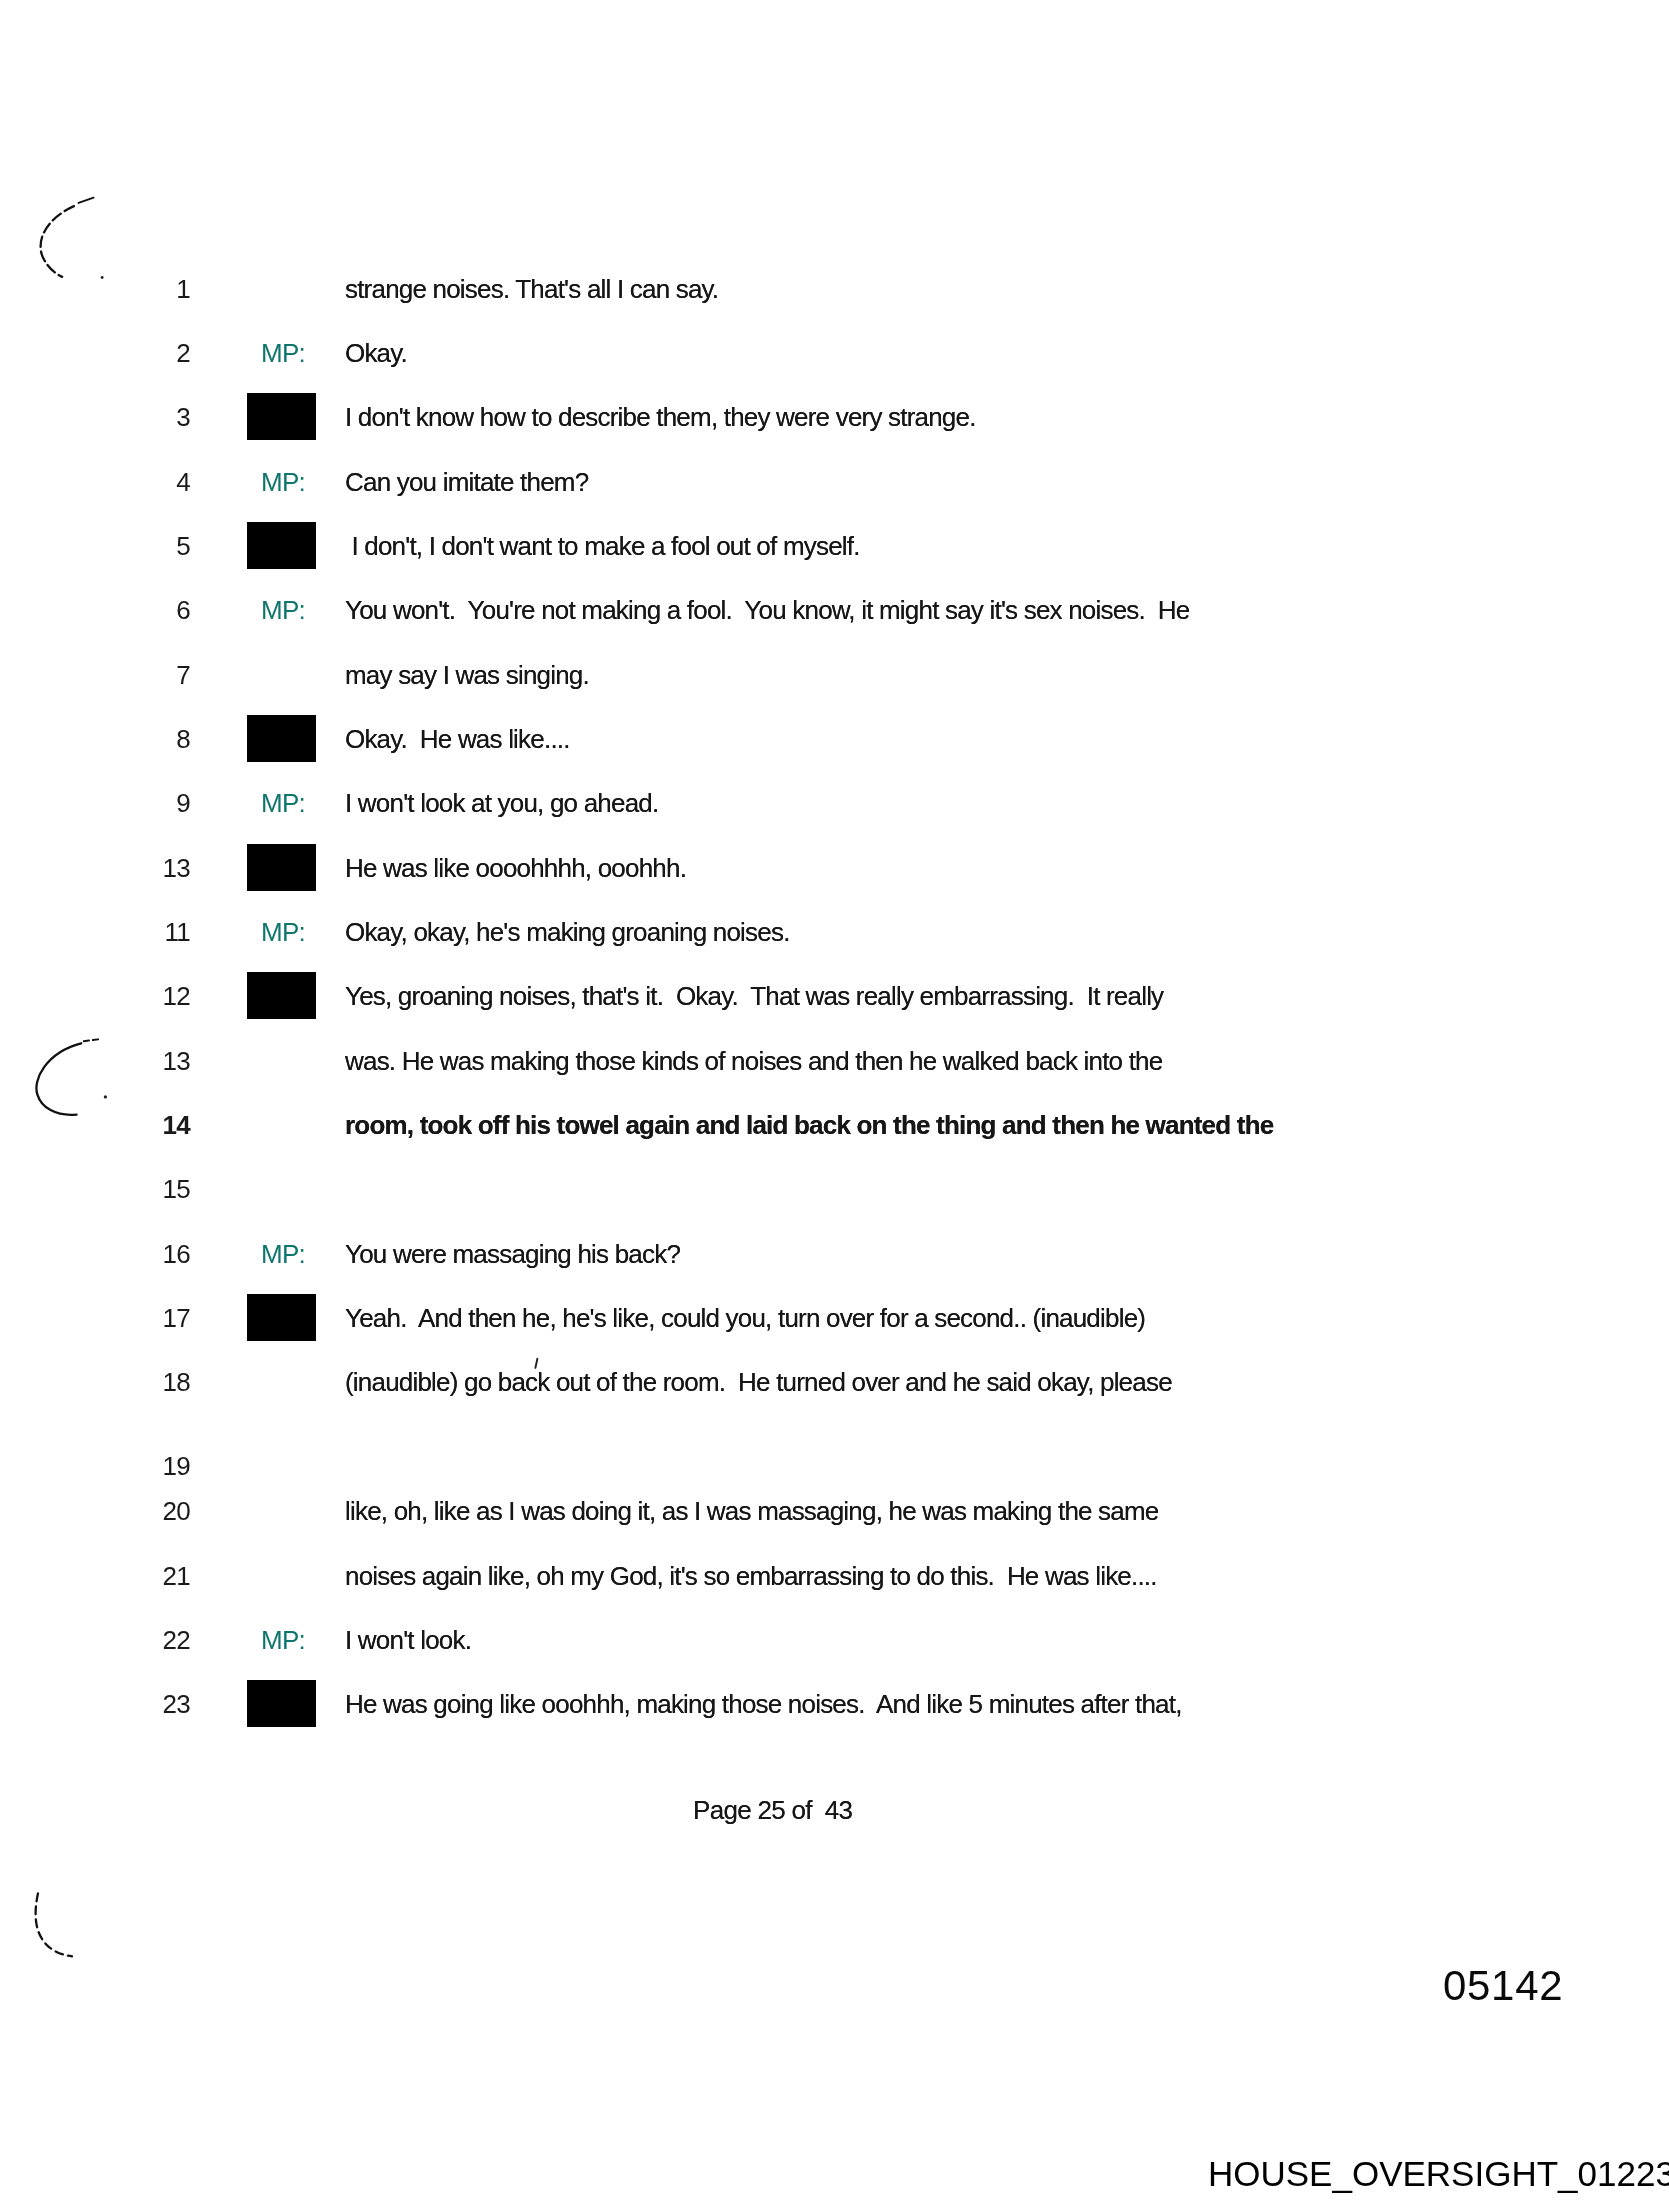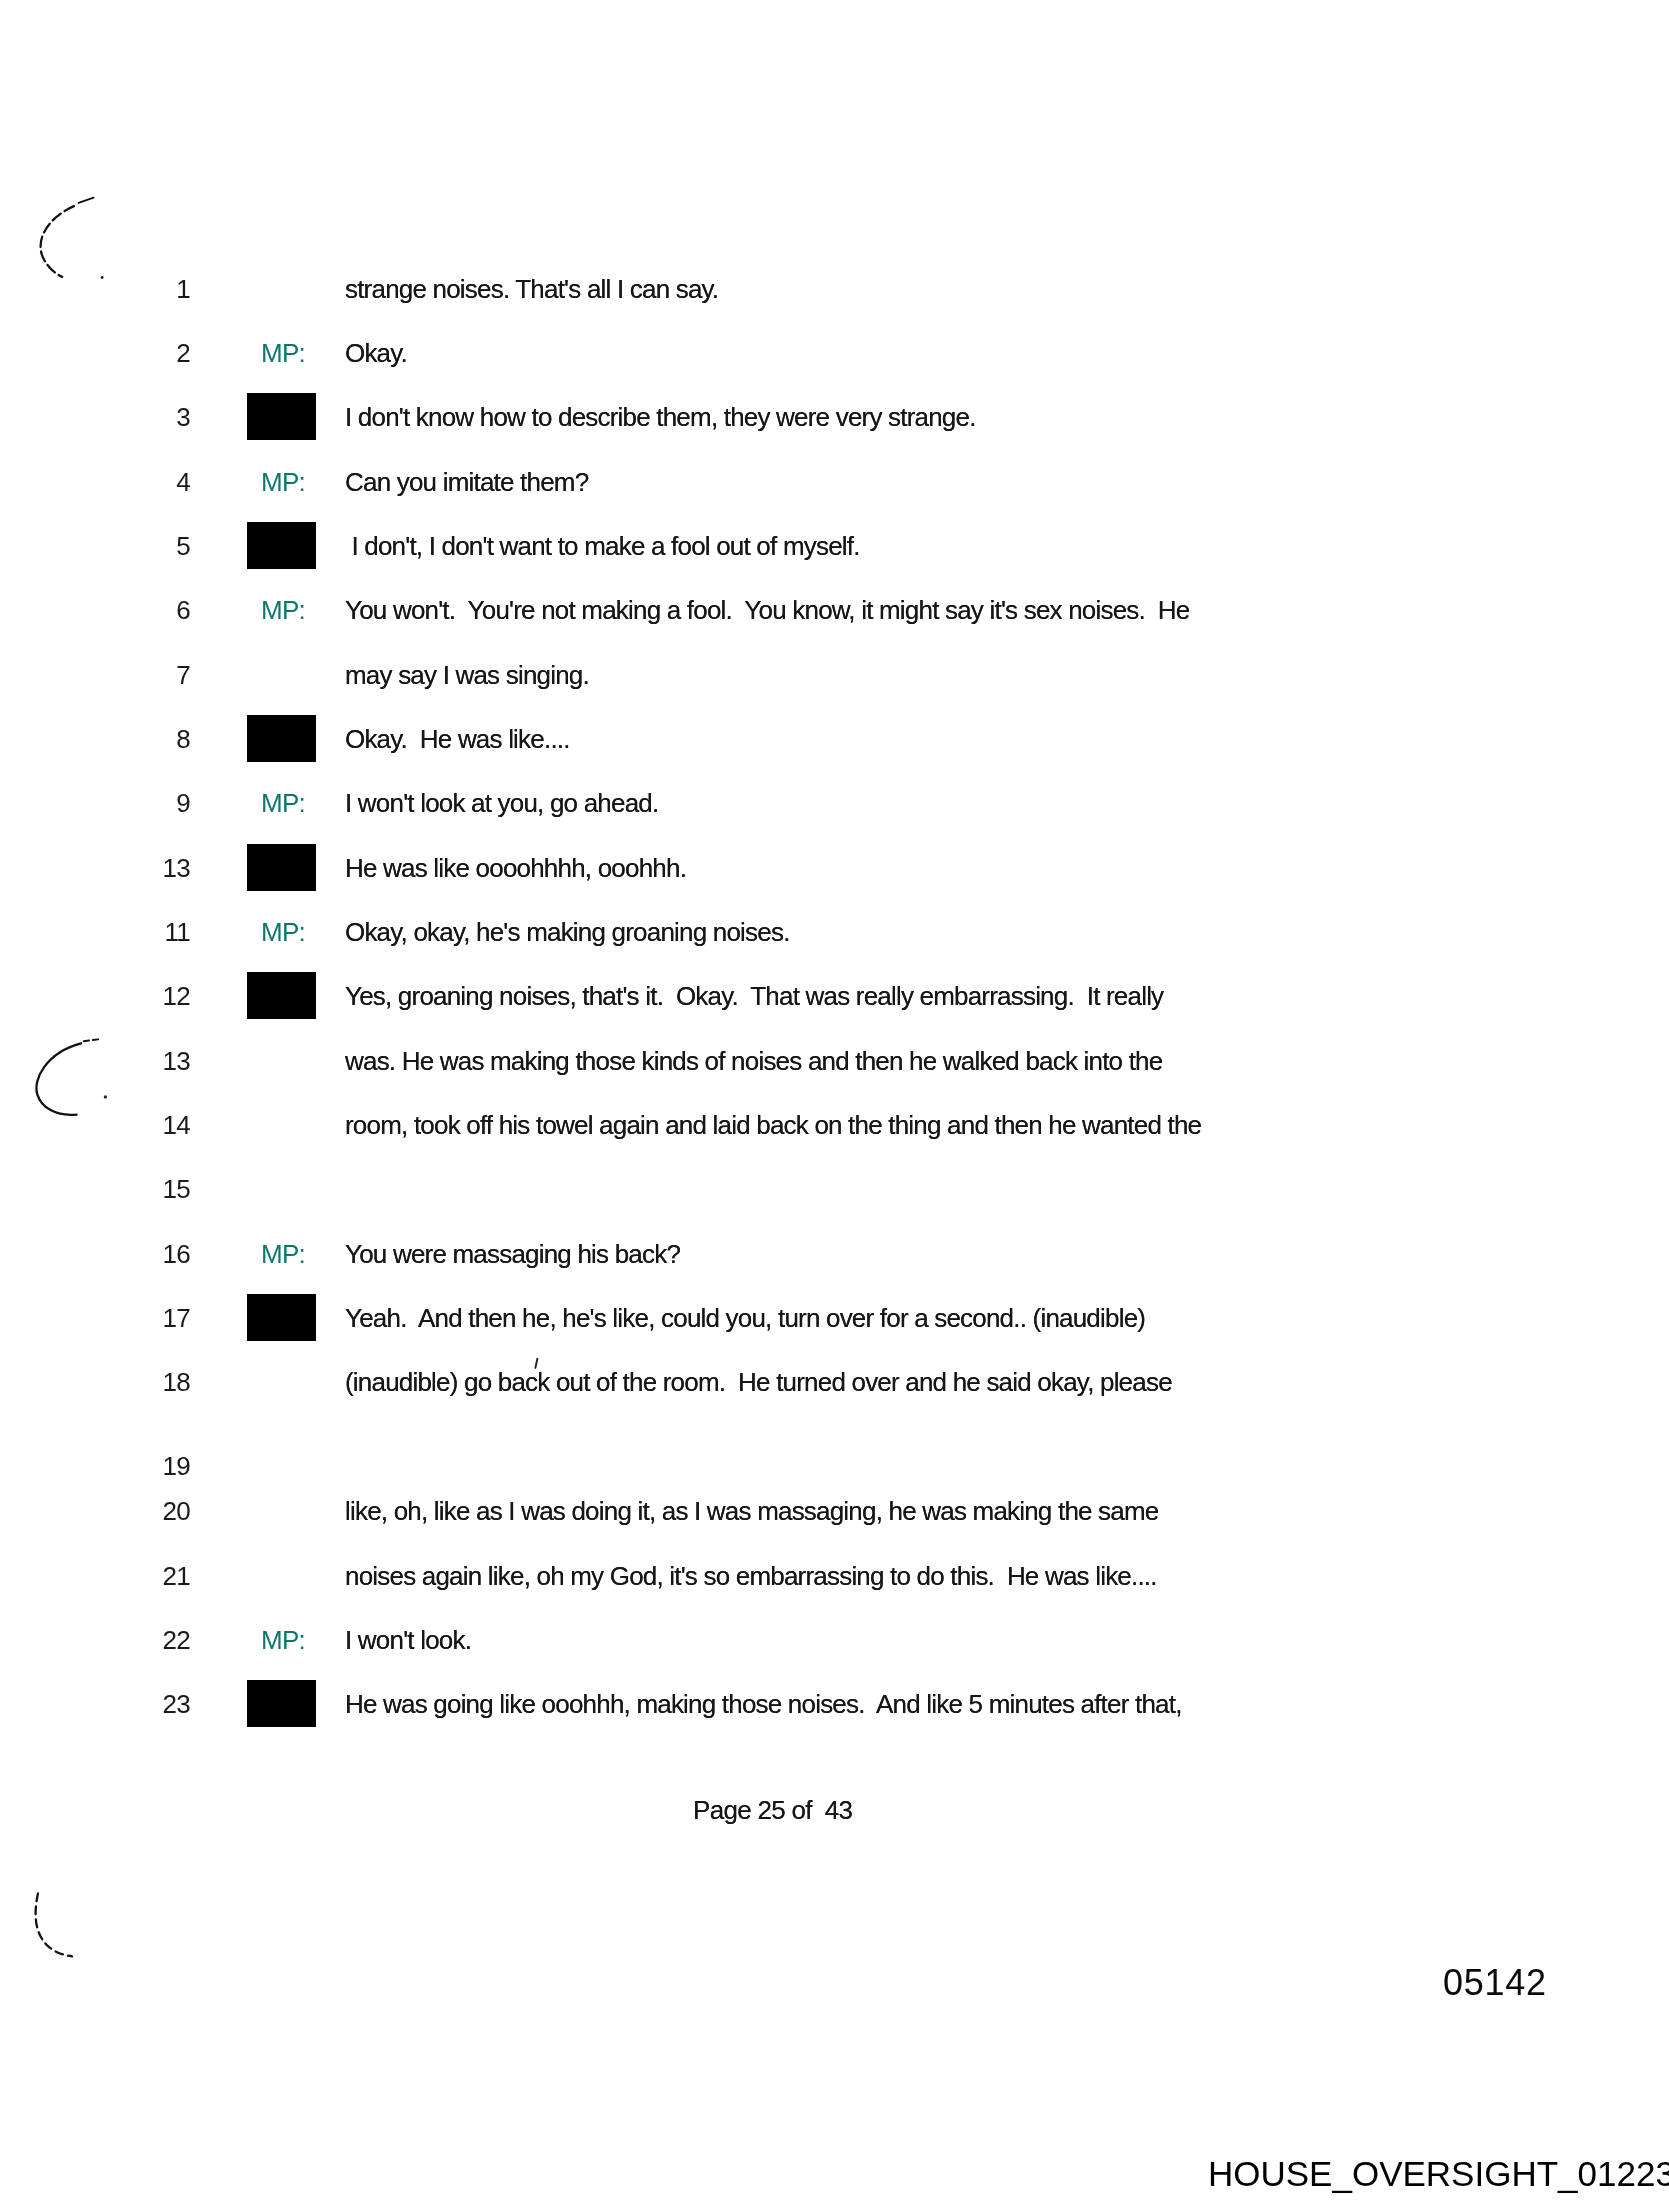--- a/index.html
+++ b/index.html
@@ -67,21 +67,21 @@
     font-size: 26px;
     letter-spacing: -0.7px;
     white-space: pre;
     color: #161616;
     text-shadow: 0 0 0.3px #3a3a3a;
   }
   .stamp-number {
     position: absolute;
     left: 1443px;
     top: 1962px;
-    font-size: 36px;
+    font-size: 42px;
     letter-spacing: 0.7px;
     color: #0a0a0a;
   }
   .bates-label {
     position: absolute;
     left: 1208px;
     top: 2154px;
     font-size: 35px;
     letter-spacing: 0px;
     color: #000000;
@@ -175,21 +175,21 @@
     <span class="t-speaker"></span>
     <span class="t-redaction"></span>
     <span class="t-text">Yes, groaning noises, that's it.  Okay.  That was really embarrassing.  It really</span>
   </div>
       <div class="t-row" style="top: 1046px;">
     <span class="t-num">13</span>
     <span class="t-speaker"></span>
 
     <span class="t-text">was. He was making those kinds of noises and then he walked back into the</span>
   </div>
-      <div class="t-row" style="top: 1110px;">
+      <div class="t-row" style="top: 1110px; font-weight: bold;">
     <span class="t-num">14</span>
     <span class="t-speaker"></span>
 
     <span class="t-text">room, took off his towel again and laid back on the thing and then he wanted the</span>
   </div>
       <div class="t-row" style="top: 1174px;">
     <span class="t-num">15</span>
     <span class="t-speaker"></span>
 
   </div>

